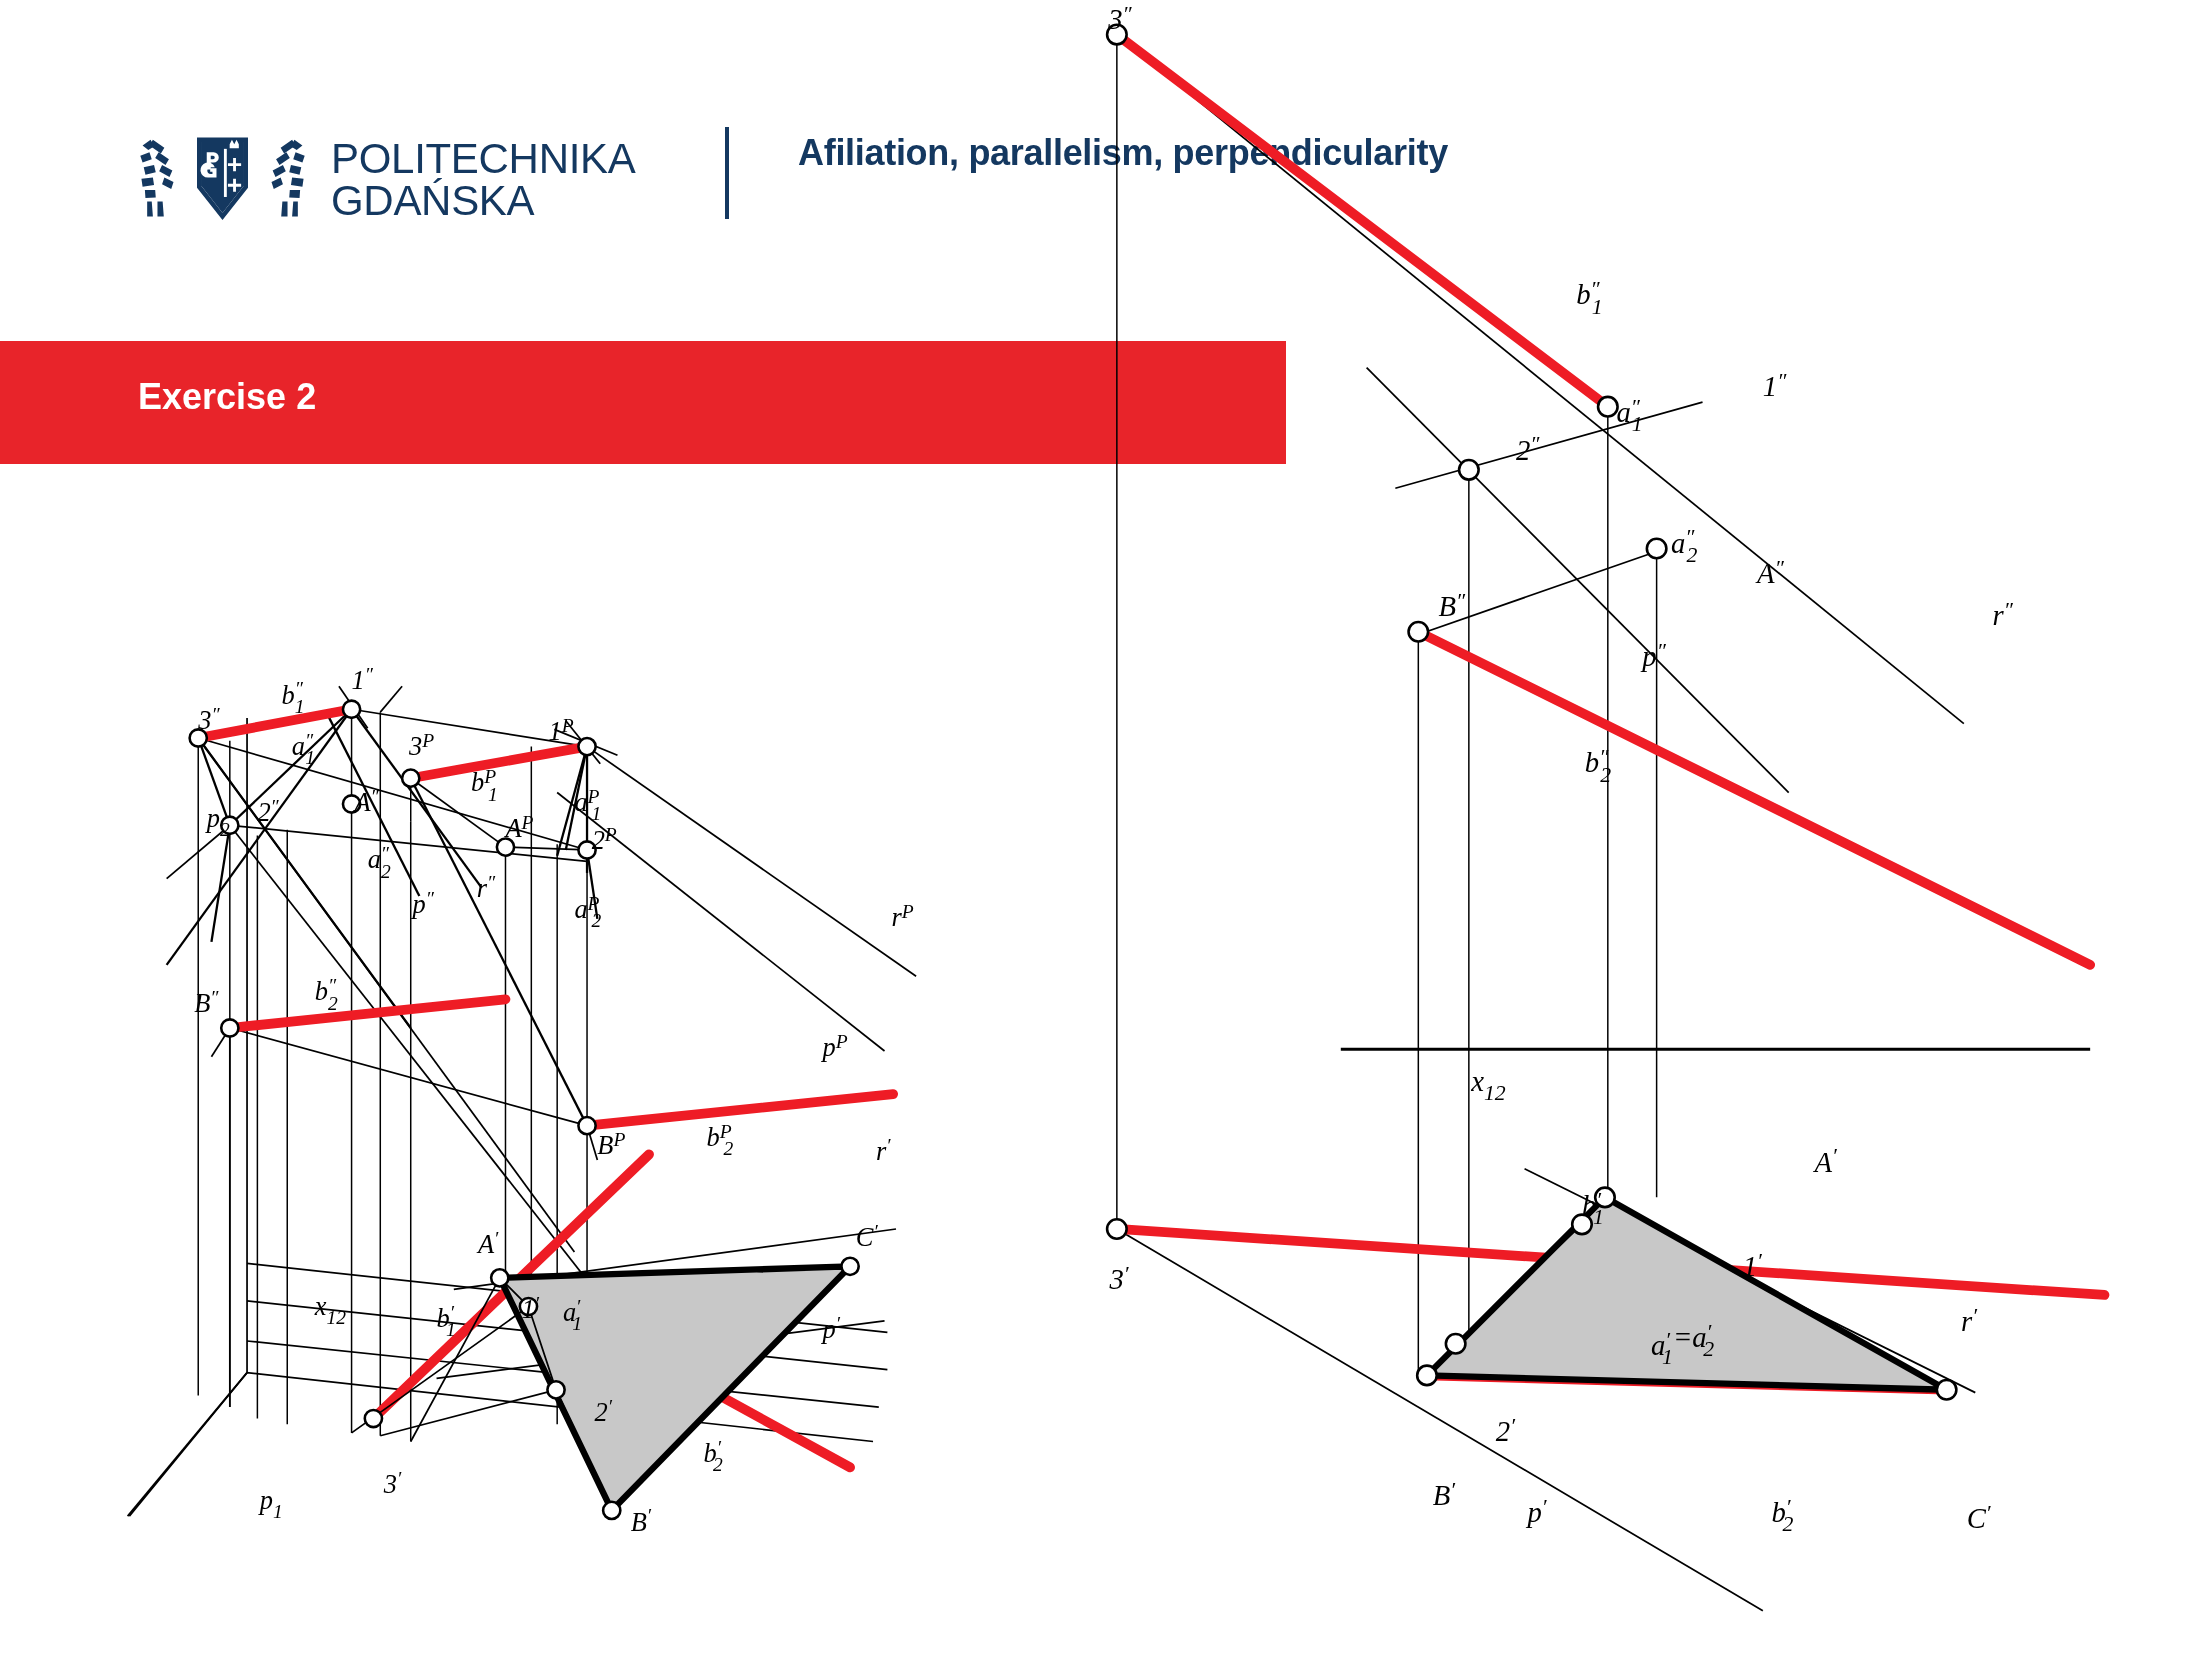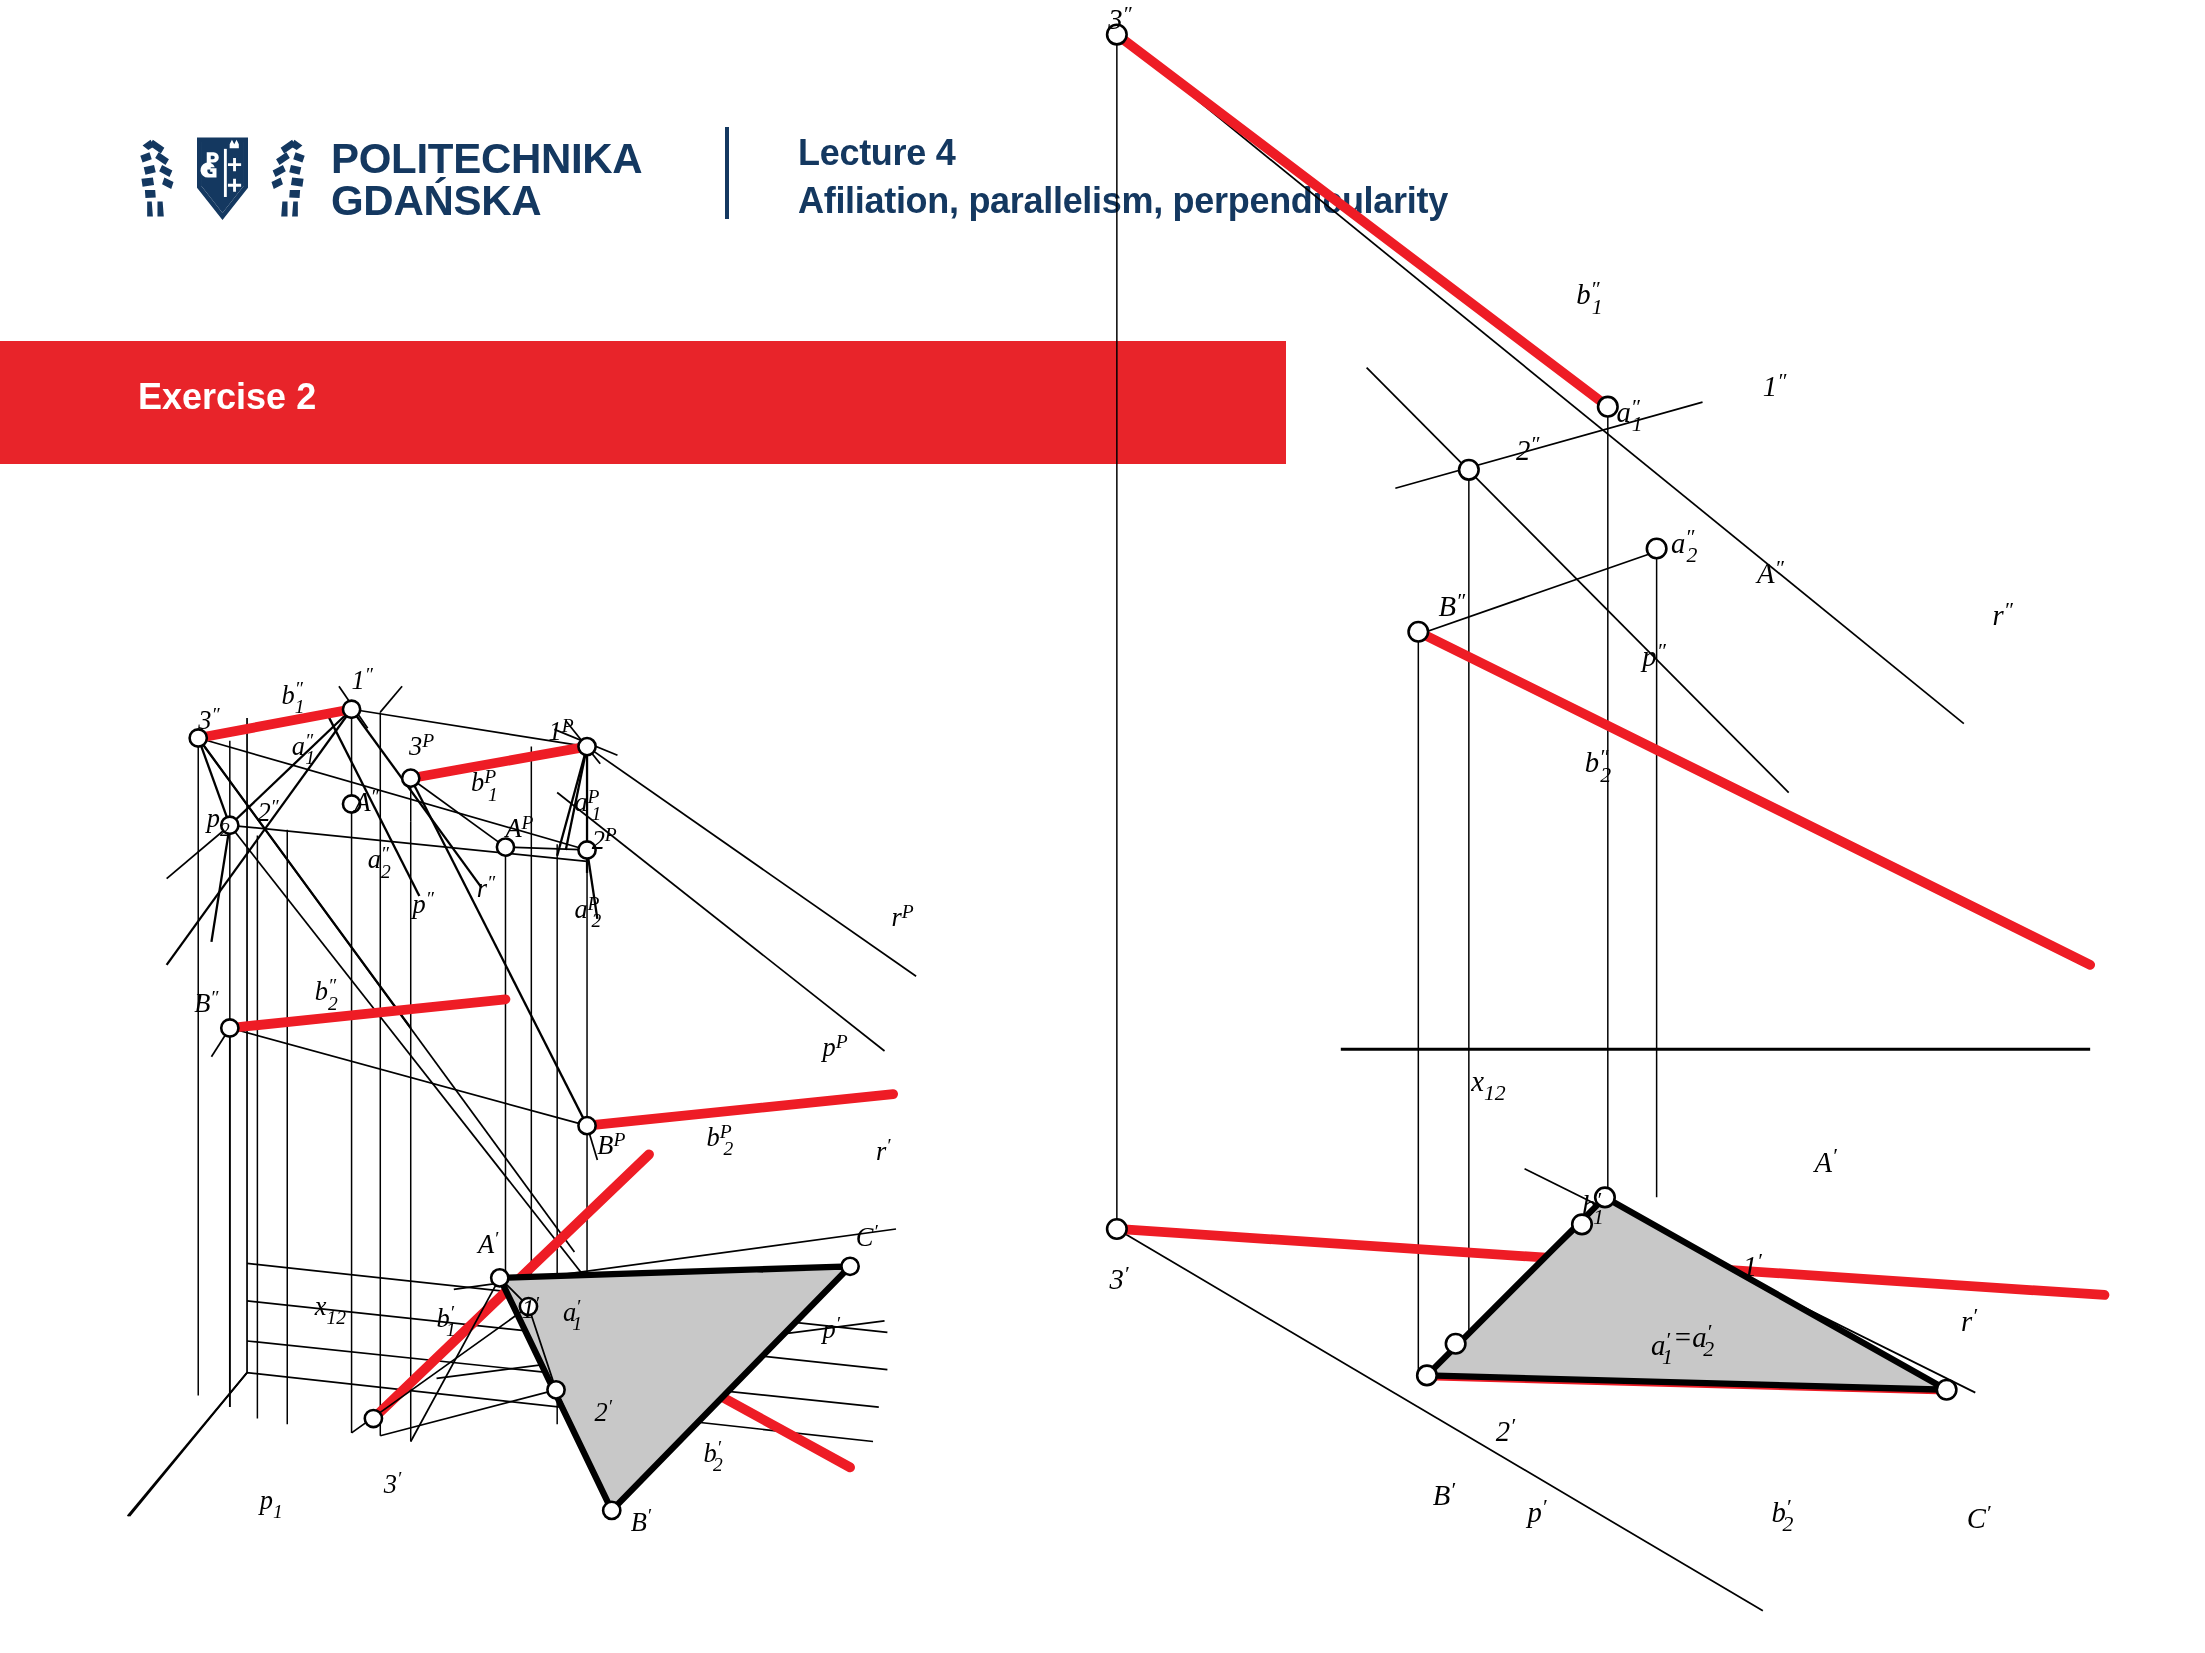--- a/index.html
+++ b/index.html
@@ -3,21 +3,21 @@
 <meta charset="utf-8">
 <style>
   html,body{margin:0;padding:0;background:#ffffff;}
   body{width:2205px;height:1654px;position:relative;overflow:hidden;
        font-family:"Liberation Sans", sans-serif;}
 
   
   #header{position:absolute;left:0;top:0;width:2205px;height:322px;}
   #logo-block{position:absolute;left:138px;top:129px;display:flex;align-items:center;}
   #crest{width:169px;height:101px;}
-  #uni-name{margin-left:24px;color:#143860;font-weight:bold;font-size:42px;
+  #uni-name{margin-left:24px;color:#143860;font-weight:normal;font-size:42px;
             line-height:0.98;letter-spacing:-0.3px;}
   #divider{position:absolute;left:725px;top:127px;width:4px;height:92px;background:#143860;}
   #lecture-block{position:absolute;left:798px;top:129px;color:#143860;
                  font-weight:bold;font-size:36px;line-height:1.32;letter-spacing:-0.3px;}
 
   
   #banner{position:absolute;left:0;top:341px;width:1286px;height:123px;background:#E8242A;}
   #banner-label{position:absolute;left:138px;top:376px;color:#ffffff;
                 font-weight:bold;font-size:36px;letter-spacing:0px;}
 
@@ -79,21 +79,20 @@
     </svg>
     <div id="uni-name">
       <div>POLITECHNIKA</div>
       <div>GDAŃSKA</div>
     </div>
   </div>
 
   <div id="divider"></div>
 
   <div id="lecture-block">
-    <div>Lecture 4</div>
     <div>Afiliation, parallelism, perpendicularity</div>
   </div>
 </div>
 
 <div id="banner"></div>
 <div id="banner-label">Exercise 2</div>
 
 <svg id="fig-left" width="988" height="1654" viewBox="0 0 1720 2880">
 
   <path class="thin" d="M225 2640 L430 2390 L1520 2510"></path>

